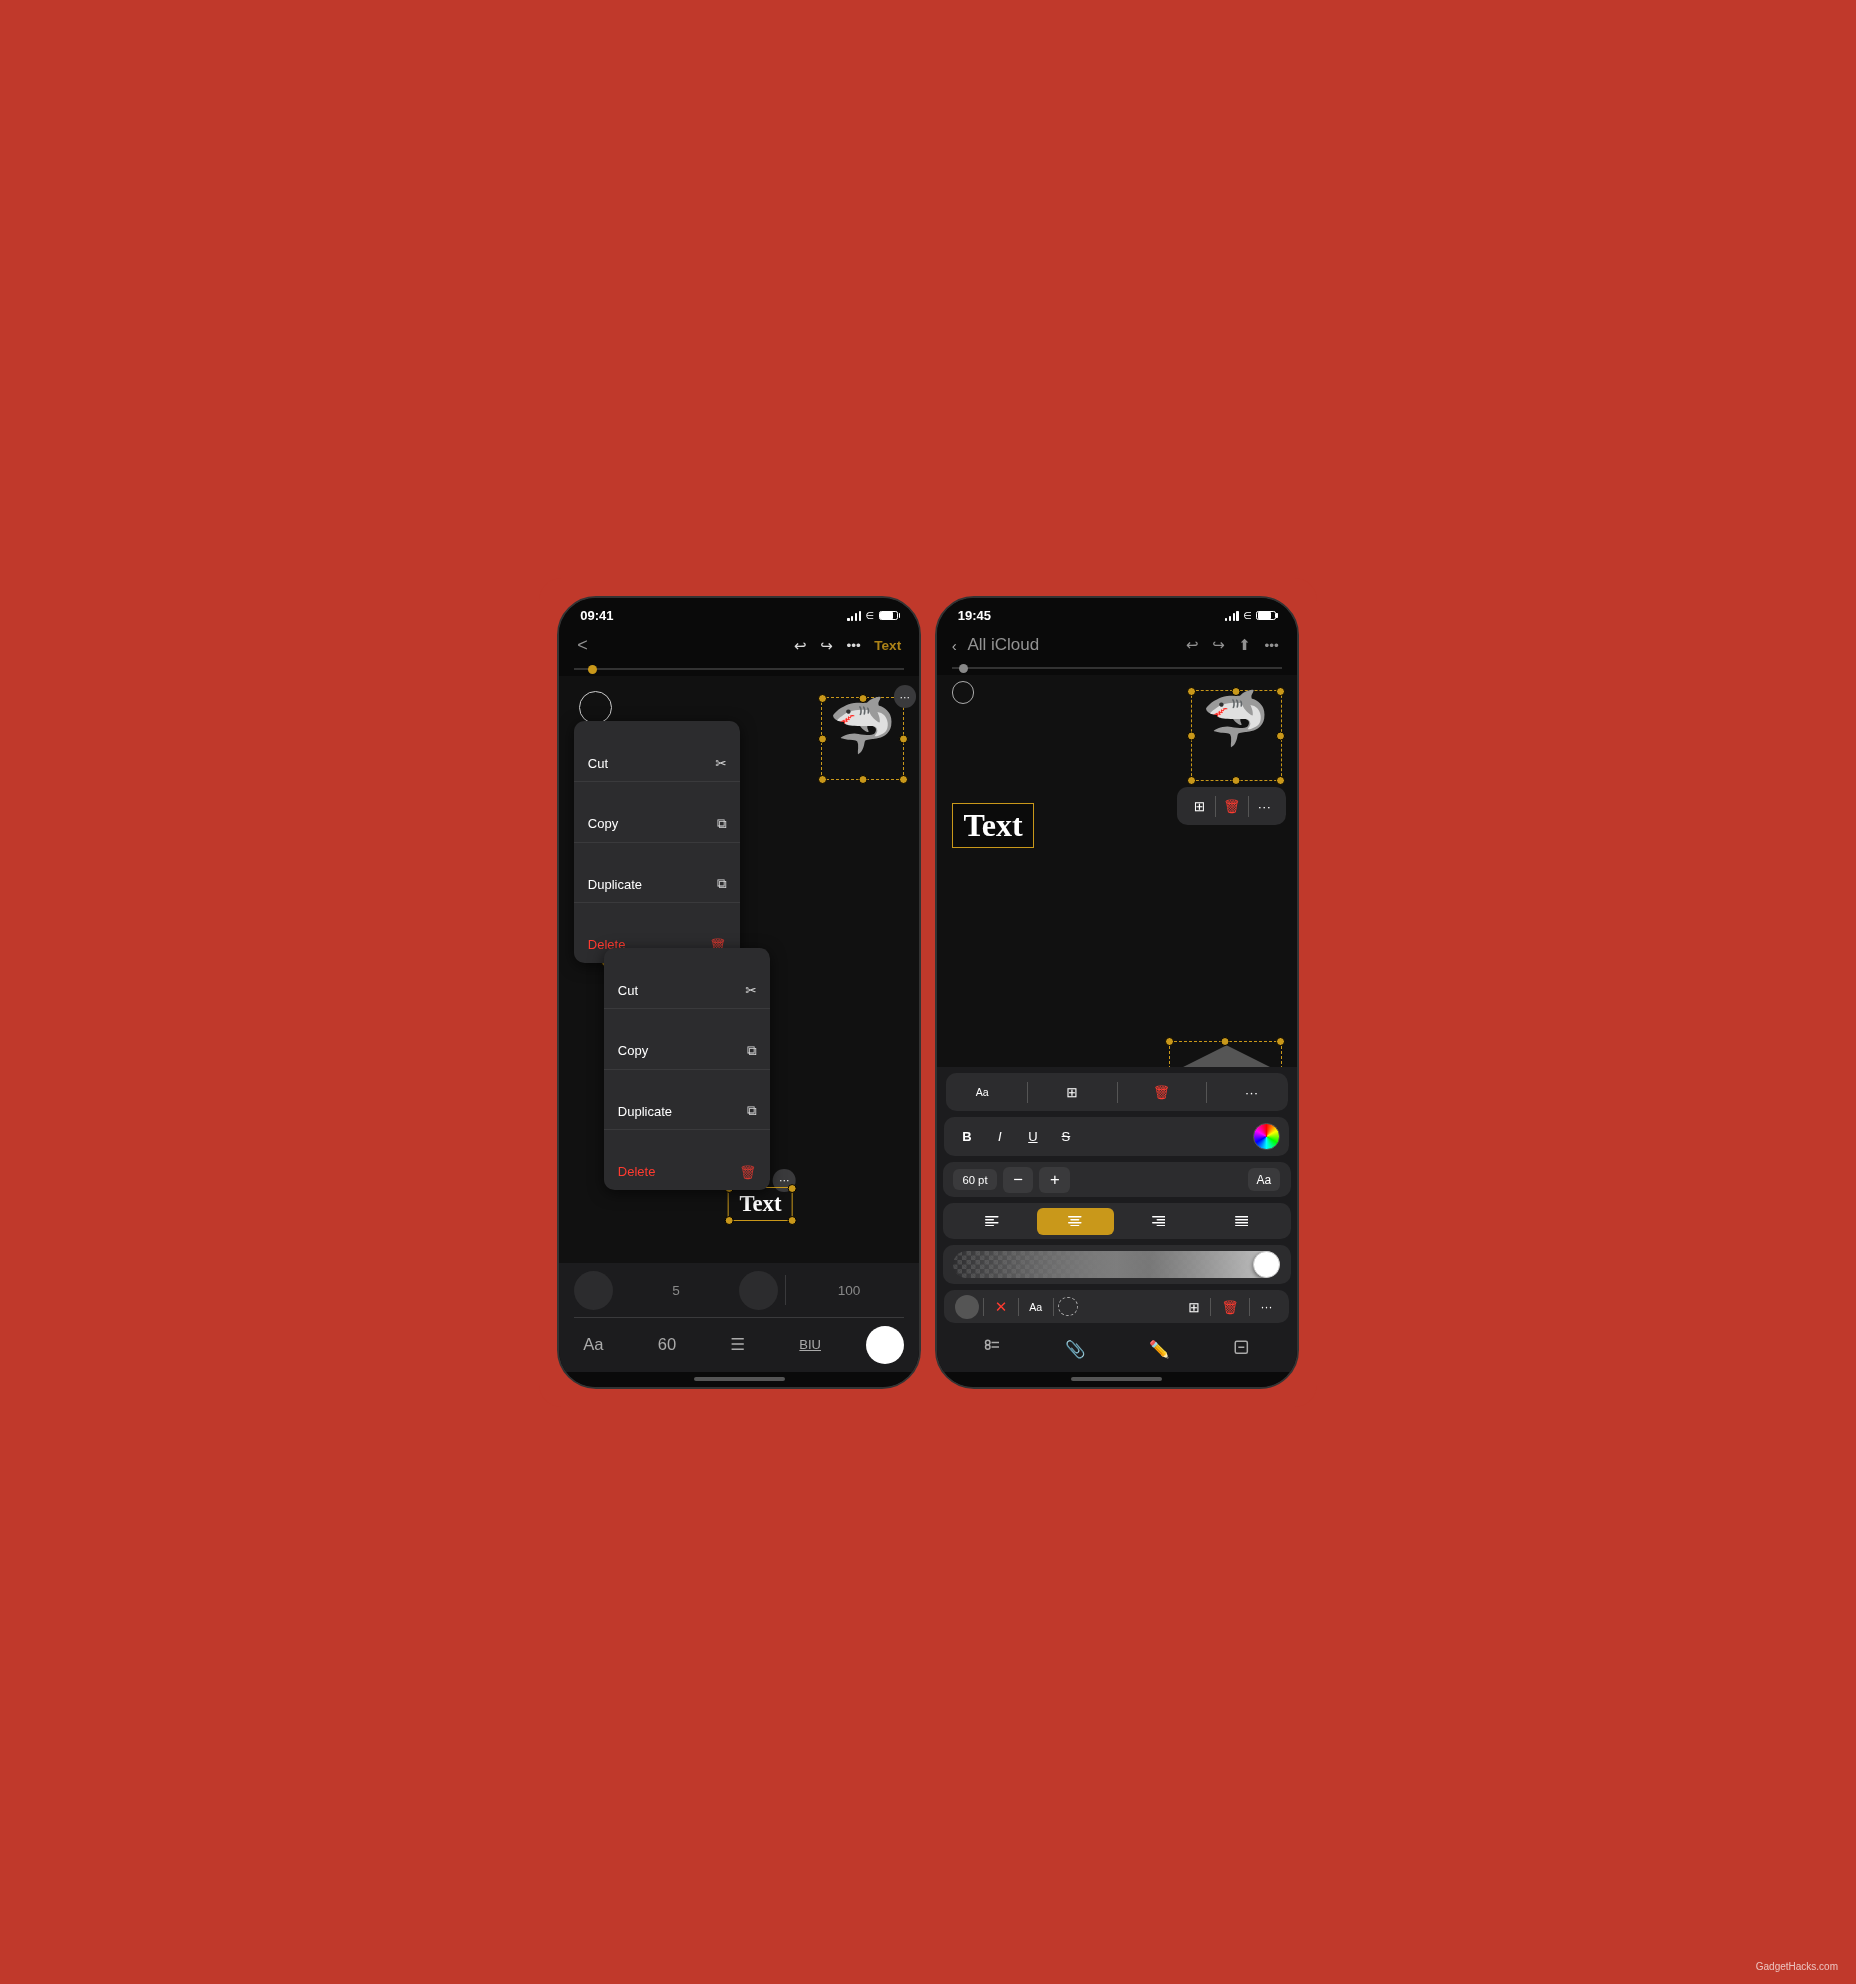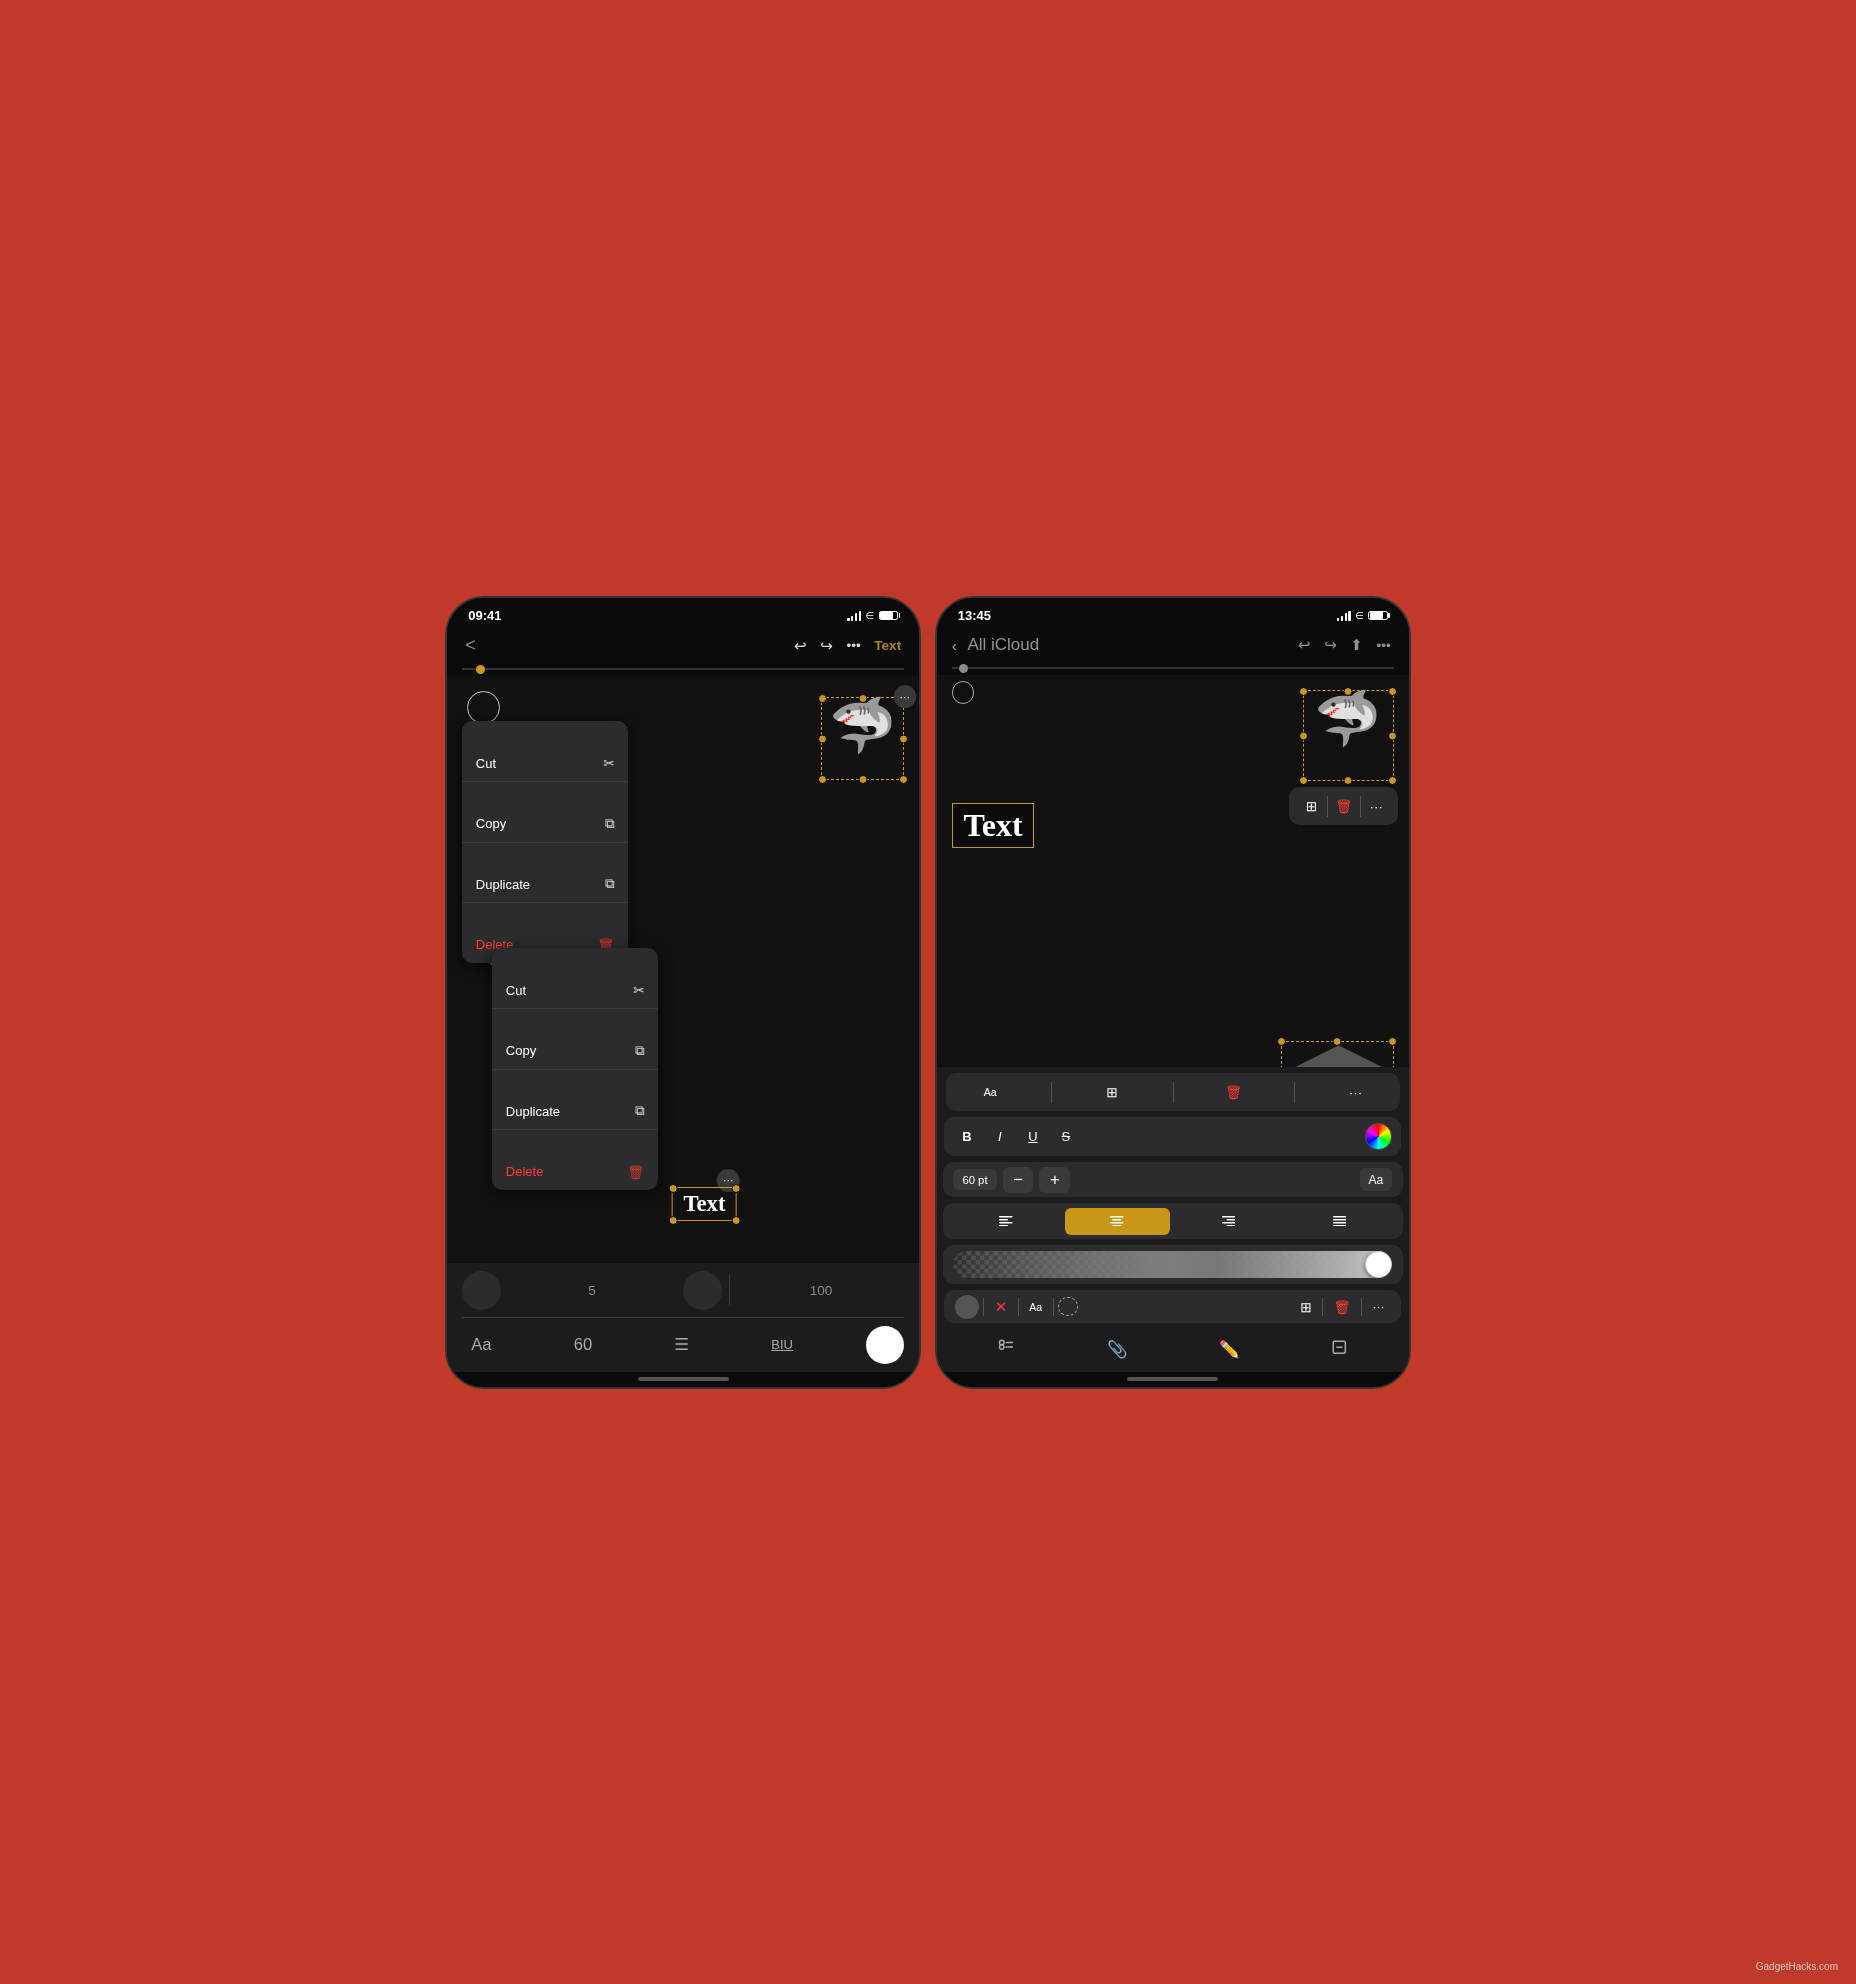--- a/index.html
+++ b/index.html
@@ -12,21 +12,21 @@
       font-family: -apple-system, BlinkMacSystemFont, 'SF Pro Display', 'Helvetica Neue', sans-serif;
     }
     .outer-wrapper {
       display: flex;
       gap: 13.6px;
       padding: 18px;
       background: #c0392b;
       border-radius: 22.7px;
     }
     .phone {
-      width: 476px;
+      width: 364px;
       height: 793px;
       background: #0a0a0a;
       border-radius: 39px;
       border: 2.3px solid #333;
       overflow: hidden;
       position: relative;
       display: flex;
       flex-direction: column;
     }
     
@@ -639,21 +639,21 @@
       </div>
     </div>
     <div class="home-indicator">
       <div class="home-bar"></div>
     </div>
   </div>
 
   <div class="phone">
 
     <div class="status-bar">
-      <span class="status-time">13:45</span>
+      <span class="status-time">19:45</span>
       <div class="status-icons">
         <div class="signal-bars">
           <span></span>
             <span></span>
             <span></span>
             <span></span>
         </div>
         <span class="wifi-icon">∈</span>
         <div class="battery-icon">
           <div class="battery-fill"></div>

